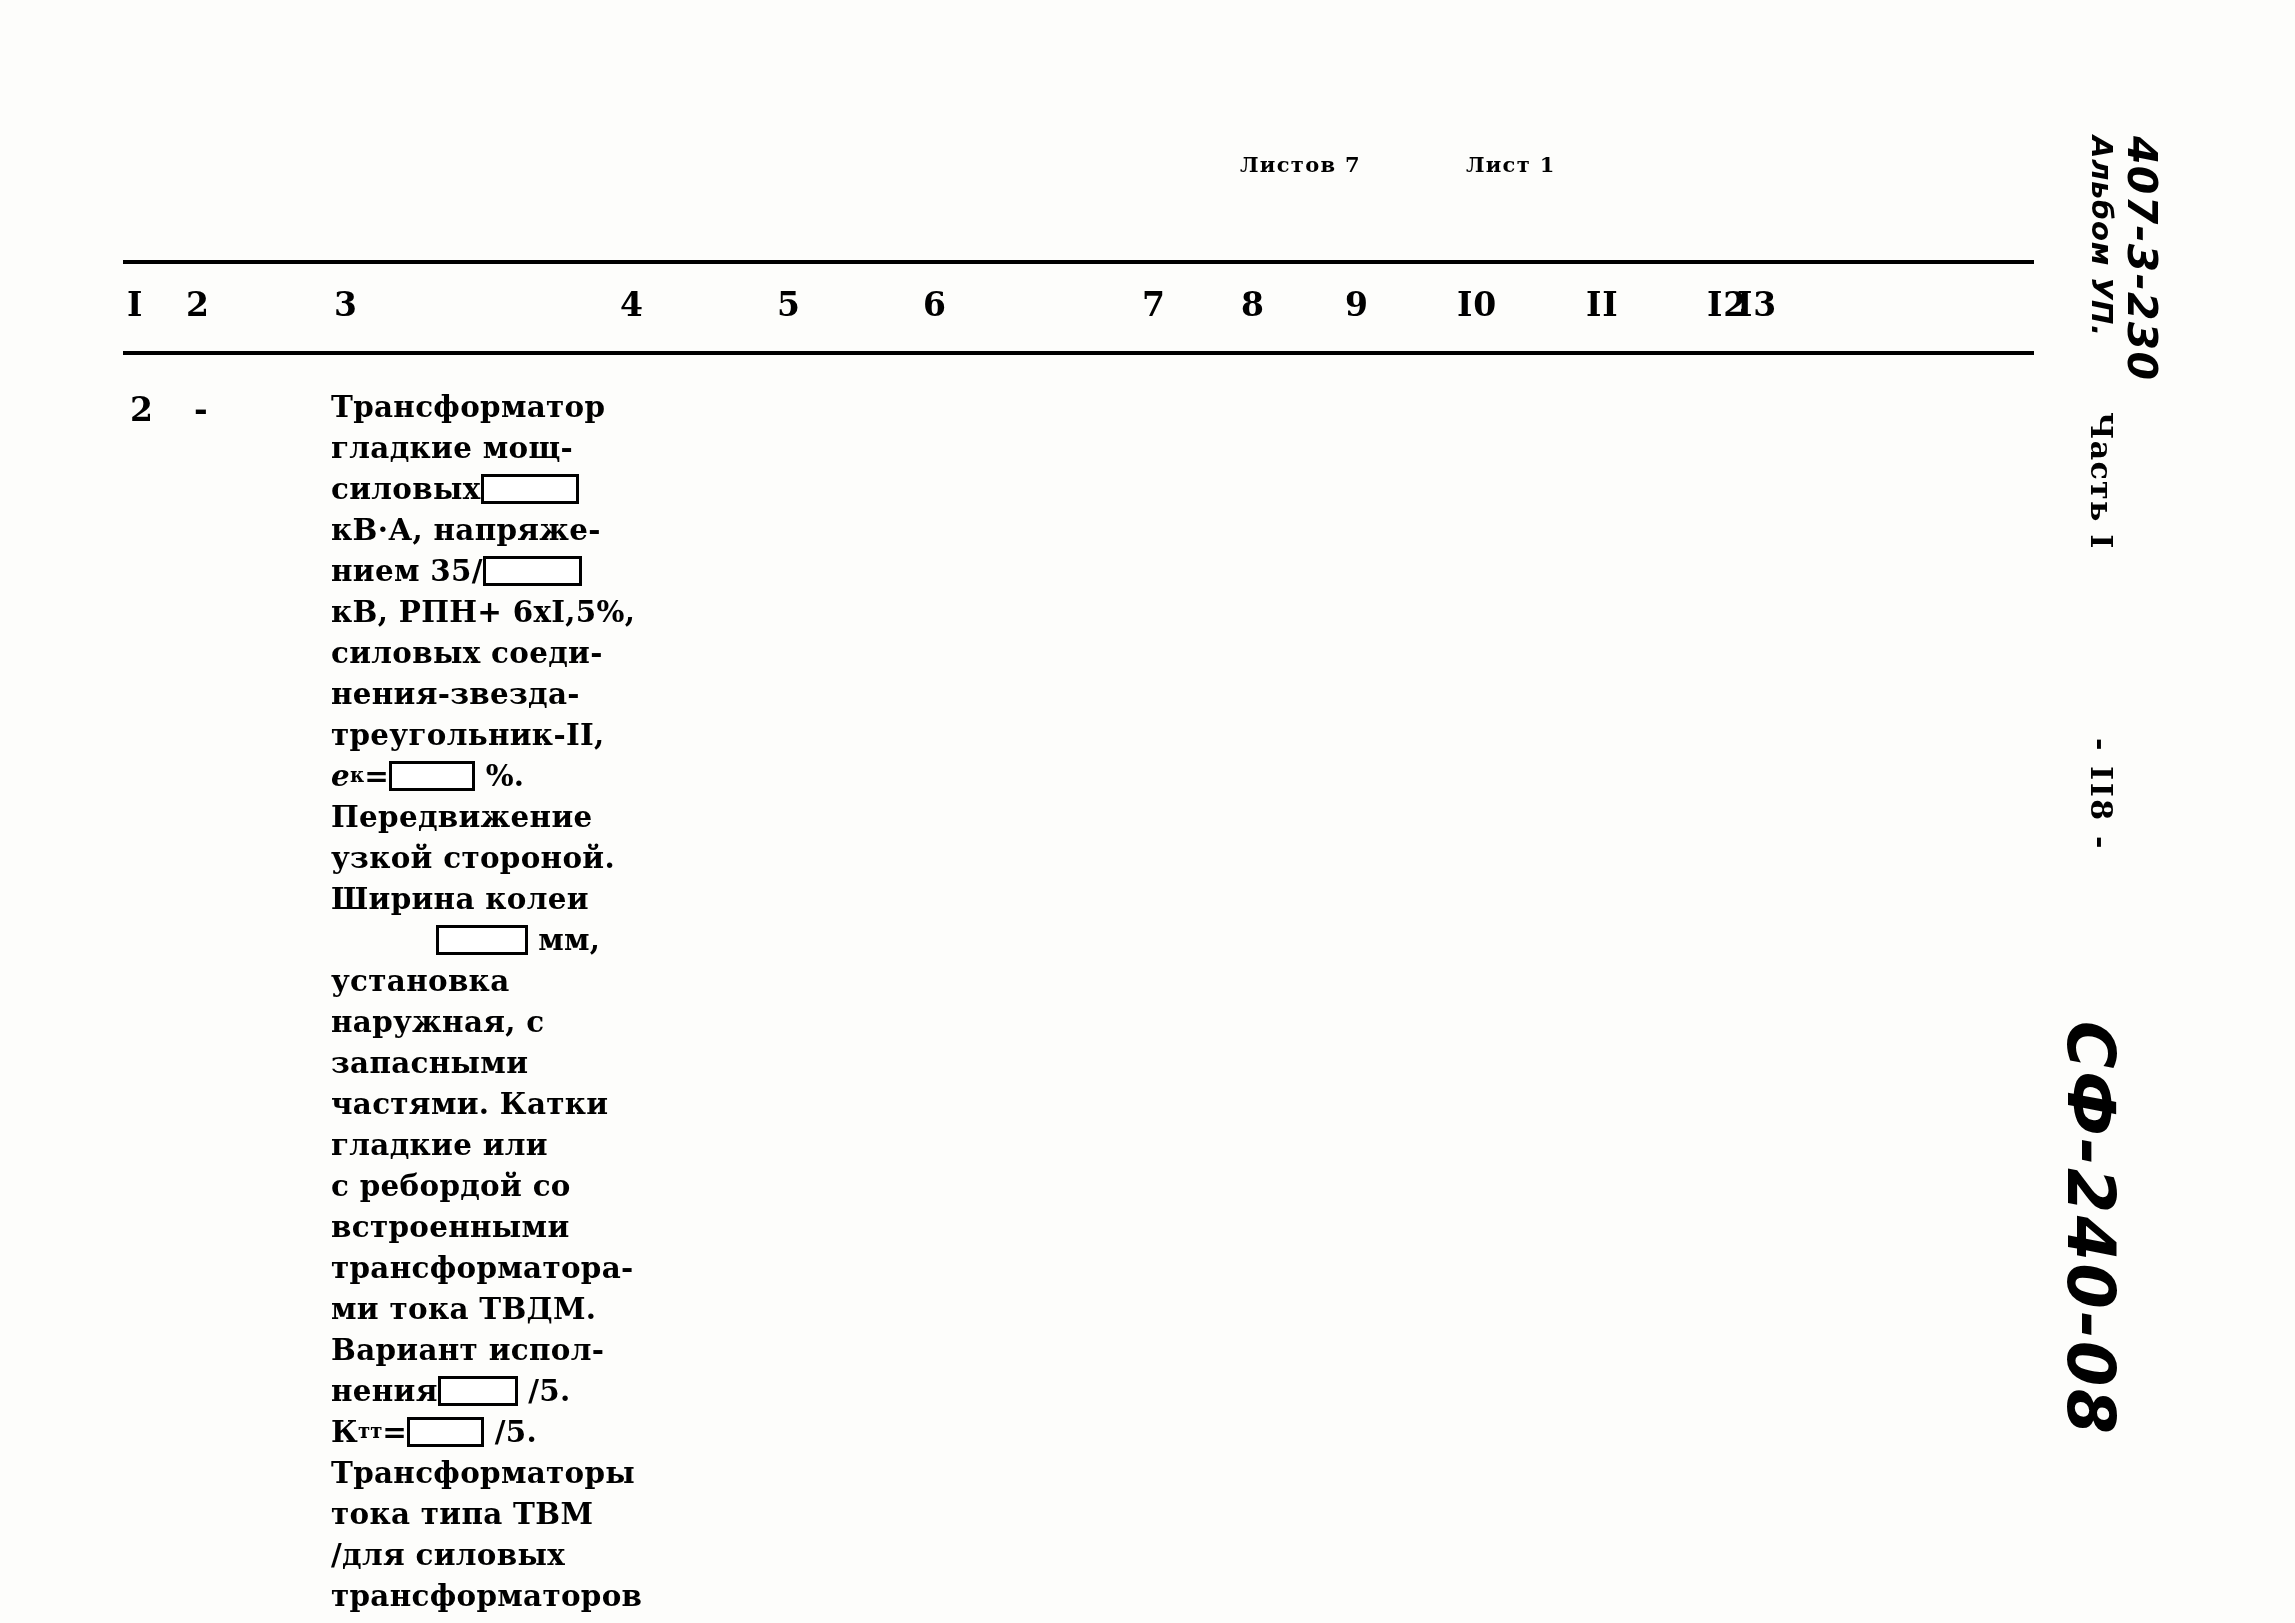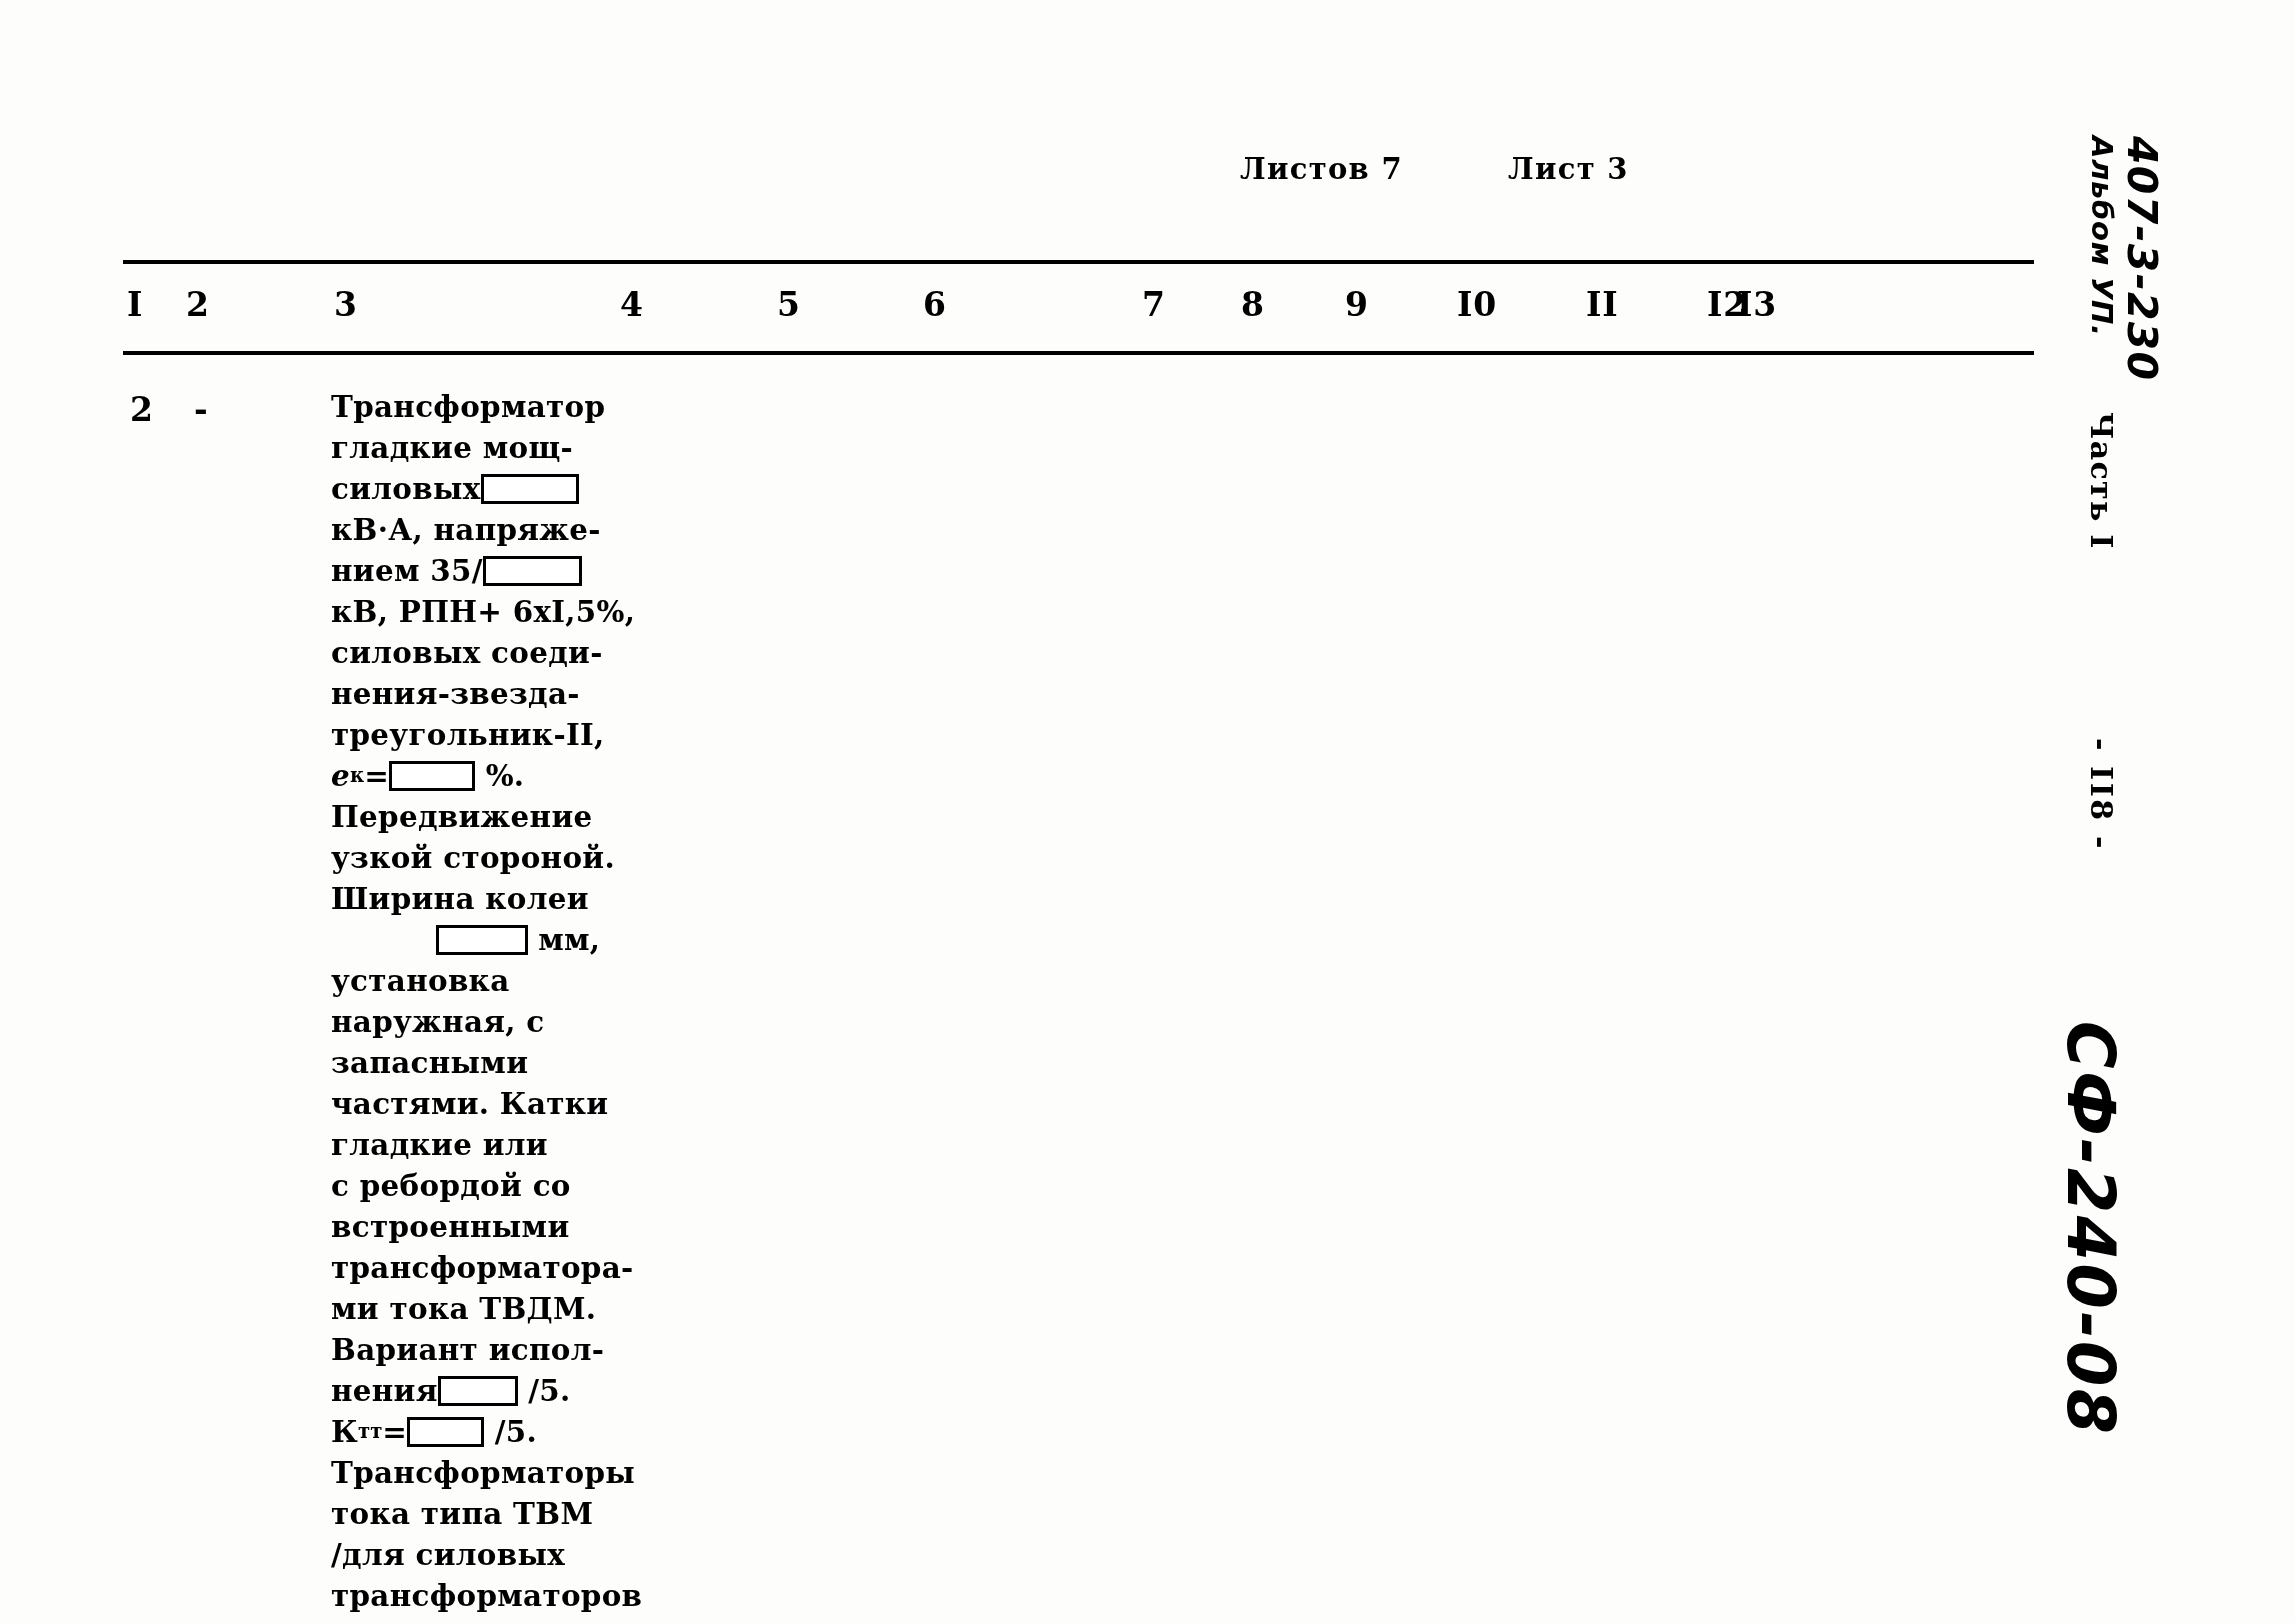--- a/index.html
+++ b/index.html
@@ -24,21 +24,21 @@
 
   
   .sheet-header {
     position: absolute;
     top: 152px;
     left: 1240px;
     display: flex;
     gap: 105px;
     font-family: "DejaVu Serif", serif;
     font-weight: bold;
-    font-size: 29px;
+    font-size: 21px;
     letter-spacing: 1.3px;
     white-space: nowrap;
   }
   .sheet-header span { display: inline-block; }
 
   
   .rule {
     position: absolute;
     left: 123px;
     width: 1911px;
@@ -166,21 +166,21 @@
     letter-spacing: 2.6px;
   }
 </style>
 </head>
 <body>
 
 <div class="page">
 
   <div class="sheet-header">
     <span>Листов 7</span>
-    <span>Лист 3</span>
+    <span>Лист 1</span>
   </div>
 
   <div class="rule top"></div>
   <div class="rule bottom"></div>
 
   <div class="col-numbers">
     <span class="col-num" style="left:3.9px">I</span>
     <span class="col-num" style="left:63px">2</span>
     <span class="col-num" style="left:211px">3</span>
     <span class="col-num" style="left:497px">4</span>

